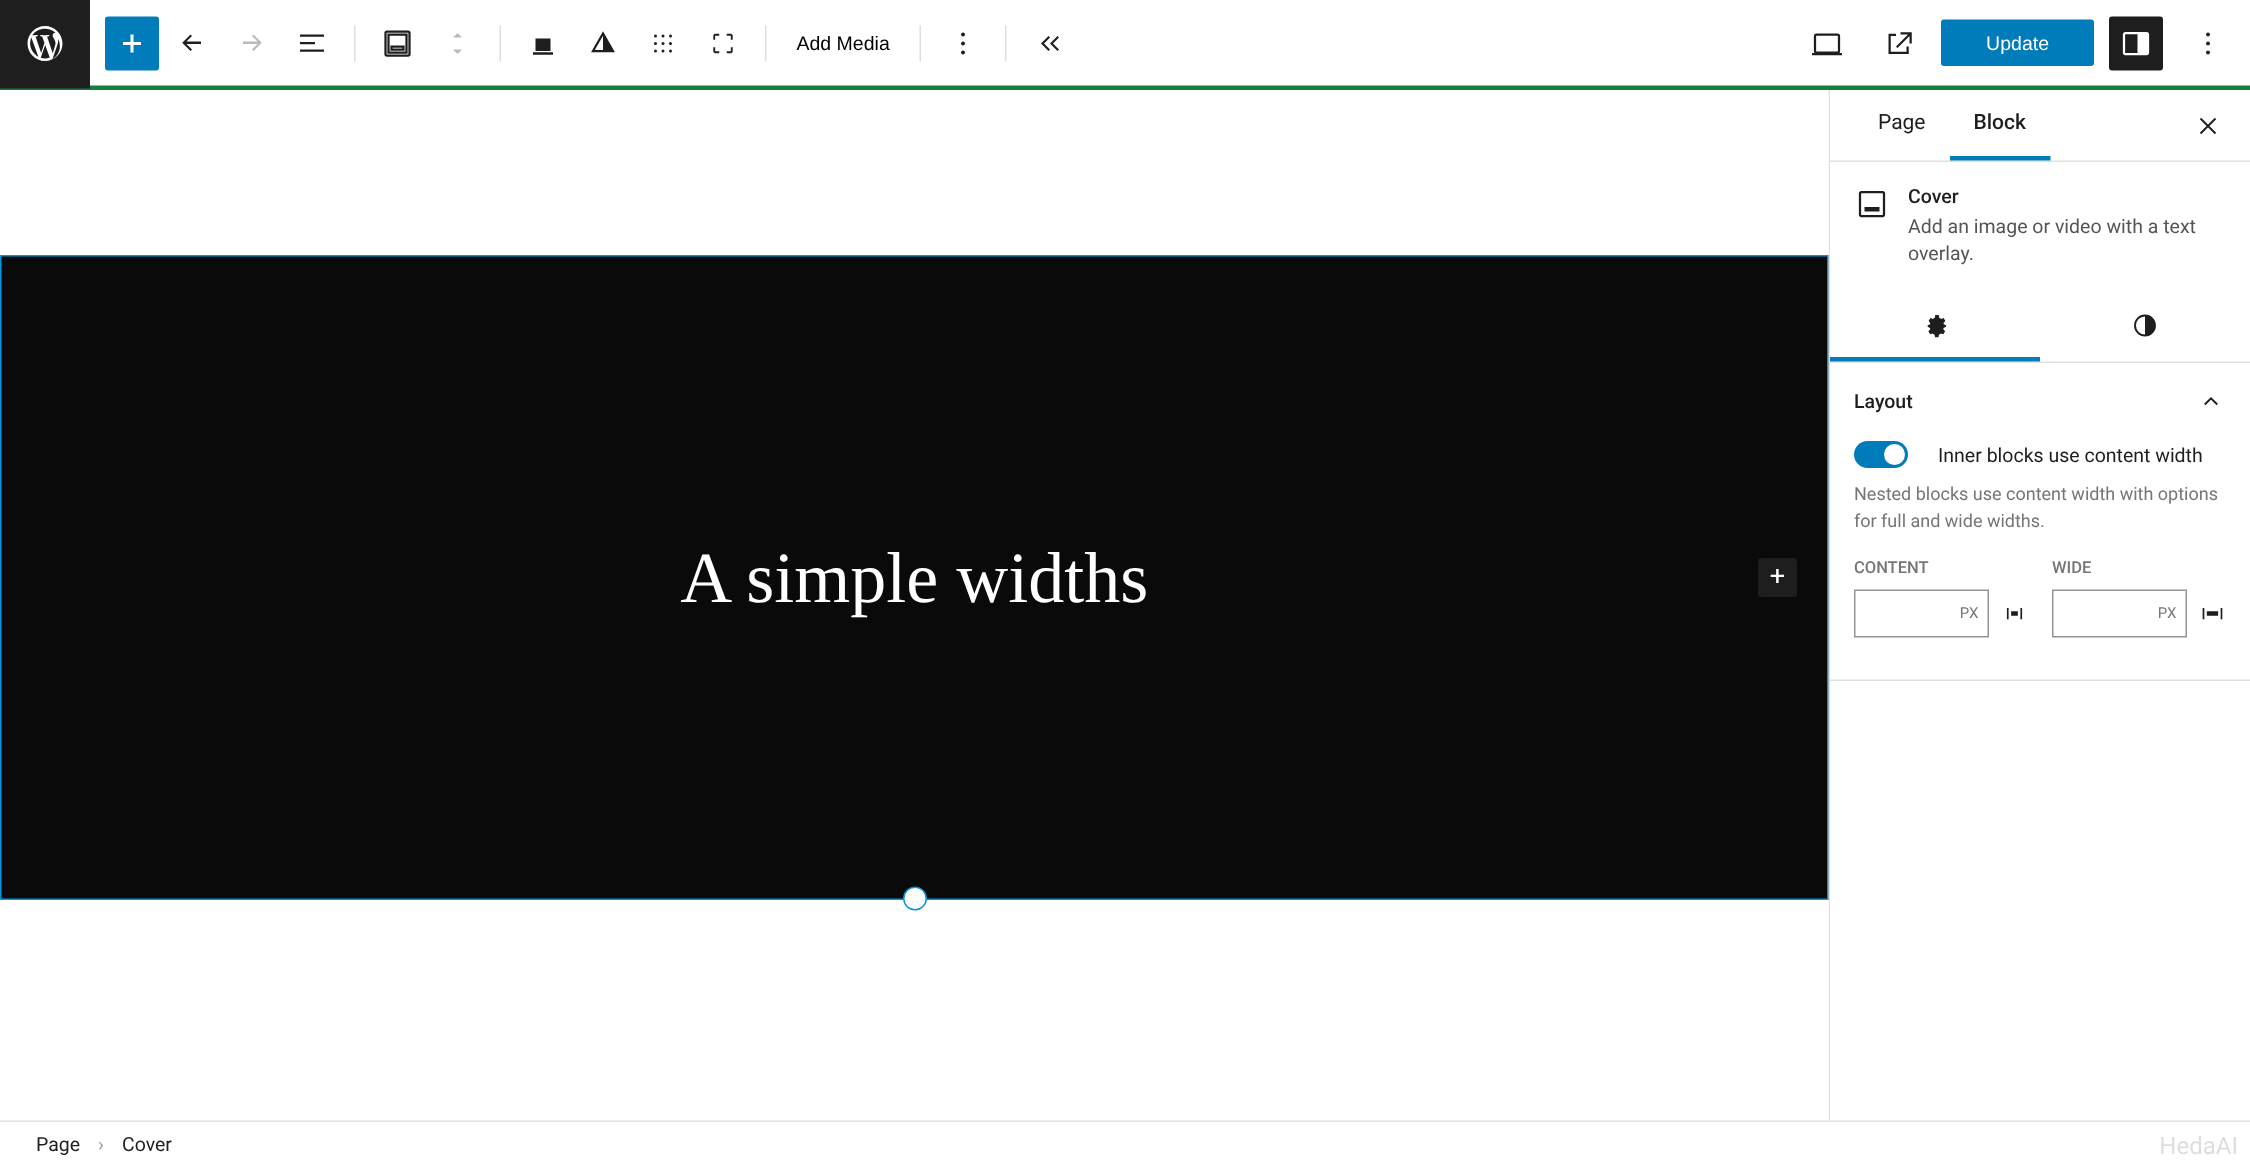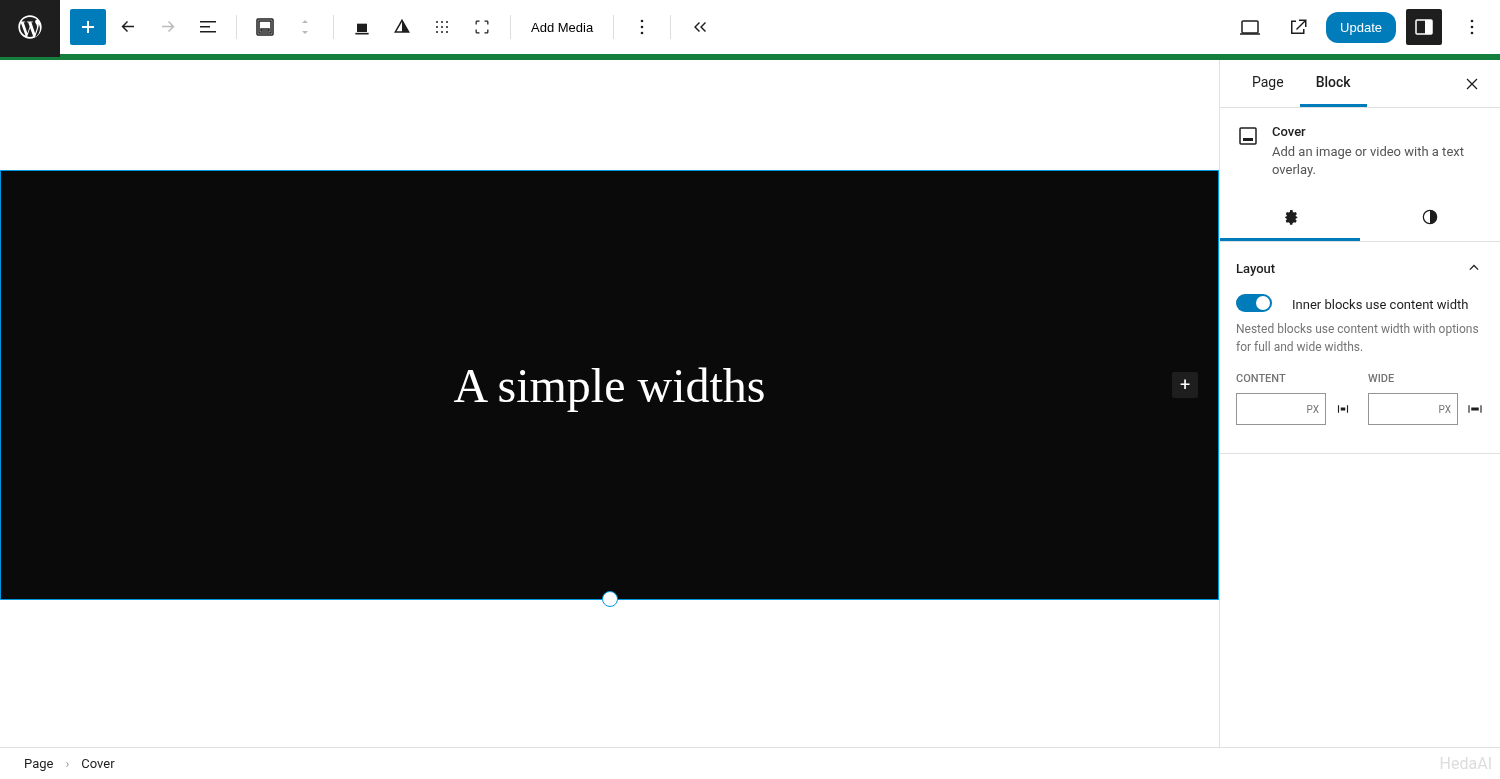--- a/index.html
+++ b/index.html
@@ -1,31 +1,31 @@
 <!DOCTYPE html>
 <html><head>
 <meta charset="utf-8">
 <style>
   * { box-sizing: border-box; margin: 0; padding: 0; }
   body { font-family: -apple-system, BlinkMacSystemFont, "Segoe UI", Roboto, sans-serif; font-size: 13px; color: #1e1e1e; background: #fff; width: 1500px; height: 779px; overflow: hidden; position: relative; }
 
   
-  .toolbar { height: 60px; display: flex; align-items: center; border-bottom: 6px solid #15803d; background: #fff; }
+  .toolbar { height: 60px; display: flex; align-items: center; border-bottom: 3px solid #15803d; background: #fff; }
   .wp-logo { width: 60px; height: 60px; background: #1e1e1e; display: flex; align-items: center; justify-content: center; flex-shrink: 0; }
   .wp-logo svg { fill: #fff; }
   .toolbar-left { display: flex; align-items: center; padding: 0 8px; gap: 0; flex: 1; }
   .toolbar-right { display: flex; align-items: center; padding: 0 8px; gap: 8px; }
   .tbtn { width: 36px; height: 36px; display: flex; align-items: center; justify-content: center; border: none; background: transparent; border-radius: 2px; cursor: pointer; color: #1e1e1e; margin: 0 2px; }
   .tbtn svg { fill: currentColor; }
   .tbtn.primary { background: #007cba; color: #fff; }
   .tbtn.dark { background: #1e1e1e; color: #fff; }
   .tbtn.disabled { opacity: 0.3; }
   .divider { width: 1px; height: 24px; background: #ddd; margin: 0 8px; }
   .add-media-btn { padding: 6px 12px; background: #fff; border: none; font-size: 13px; cursor: pointer; }
-  .update-btn { padding: 8px 14px; background: #007cba; color: #fff; border: none; border-radius: 12px; font-size: 13px; cursor: pointer; }
+  .update-btn { padding: 8px 30px; background: #007cba; color: #fff; border: none; border-radius: 2px; font-size: 13px; cursor: pointer; }
 
   
   .main { display: flex; height: calc(100% - 60px - 32px); }
   .canvas { flex: 1; background: #fff; position: relative; overflow: auto; }
   .canvas-inner { padding-top: 110px; }
 
   
   .cover-block { position: relative; background: #0a0a0a; height: 430px; border: 1.5px solid #0096dd; margin: 0; display: flex; align-items: center; justify-content: center; }
   .cover-heading { color: #fff; font-family: Georgia, "Times New Roman", serif; font-size: 48px; font-weight: 400; }
   .add-inside { position: absolute; right: 20px; top: 50%; transform: translateY(-50%); width: 26px; height: 26px; background: #1e1e1e; color: #fff; border-radius: 2px; display: flex; align-items: center; justify-content: center; cursor: pointer; font-size: 18px; line-height: 1; }

